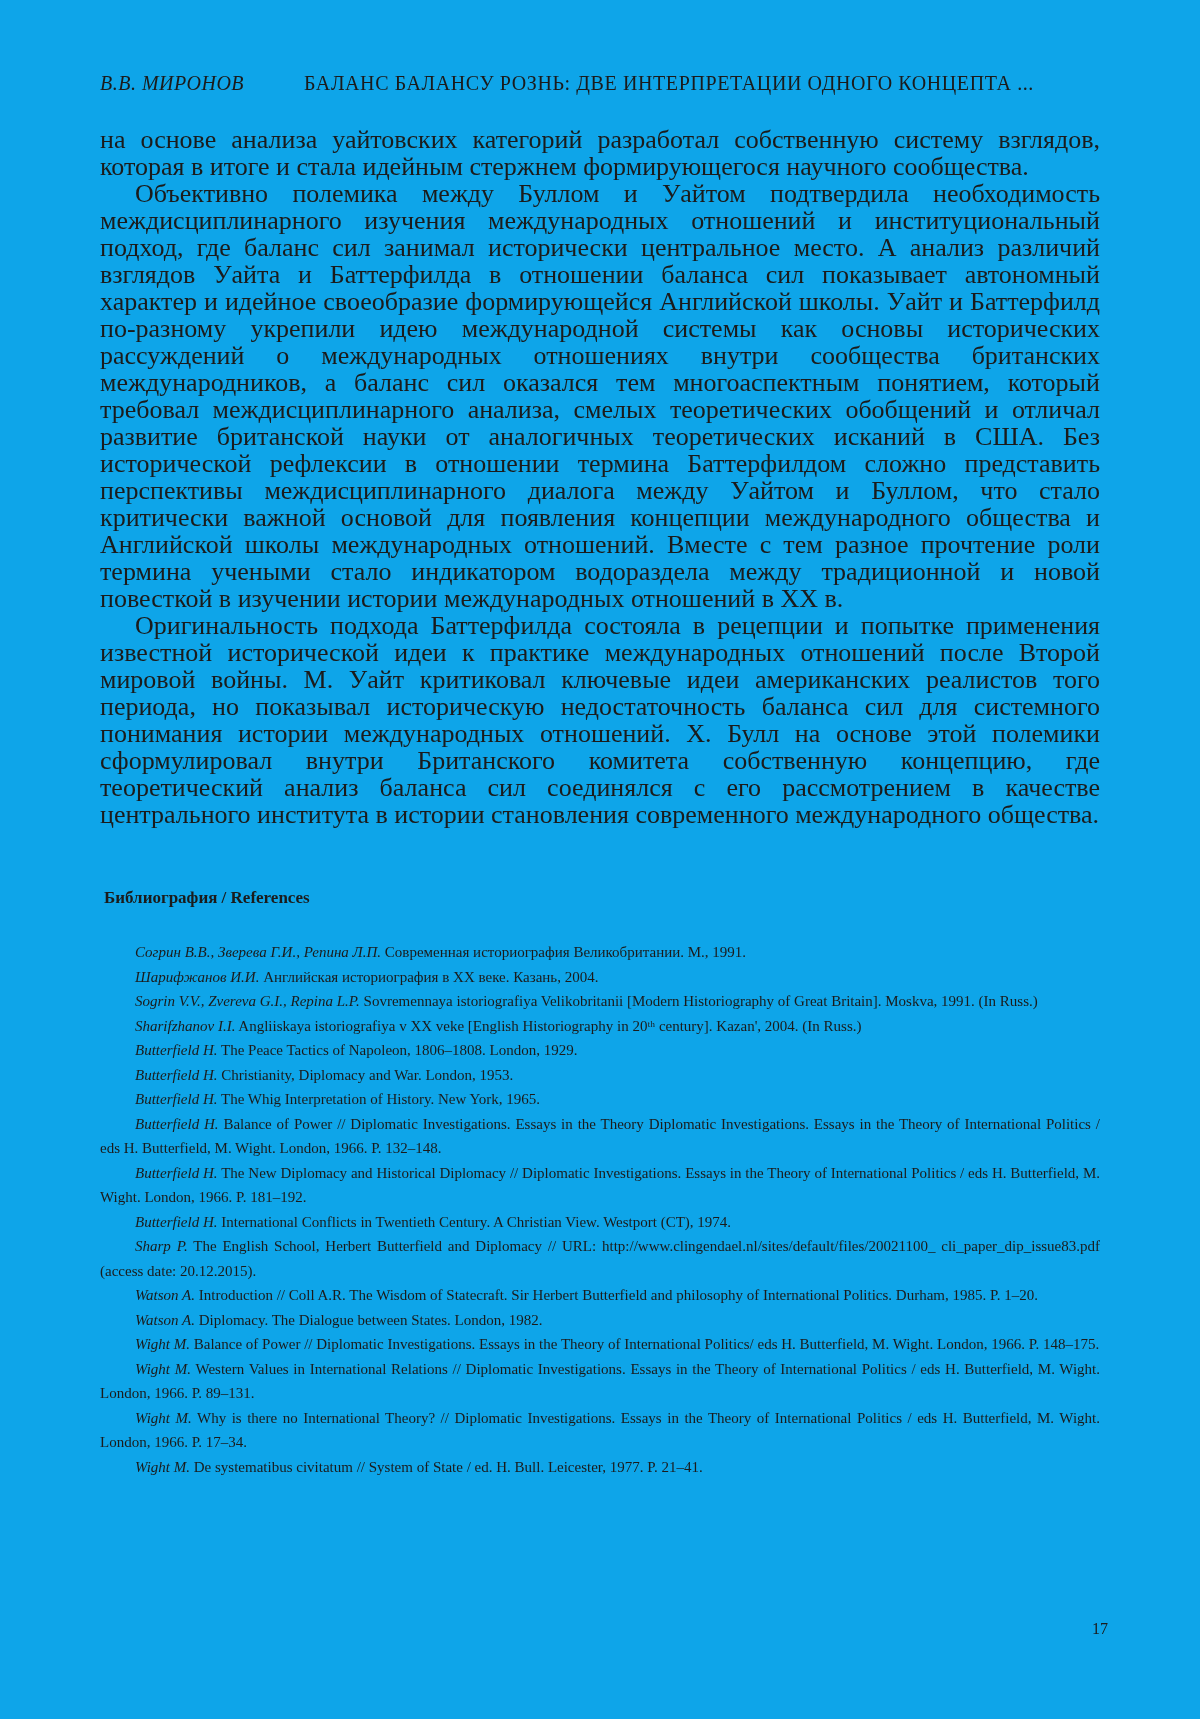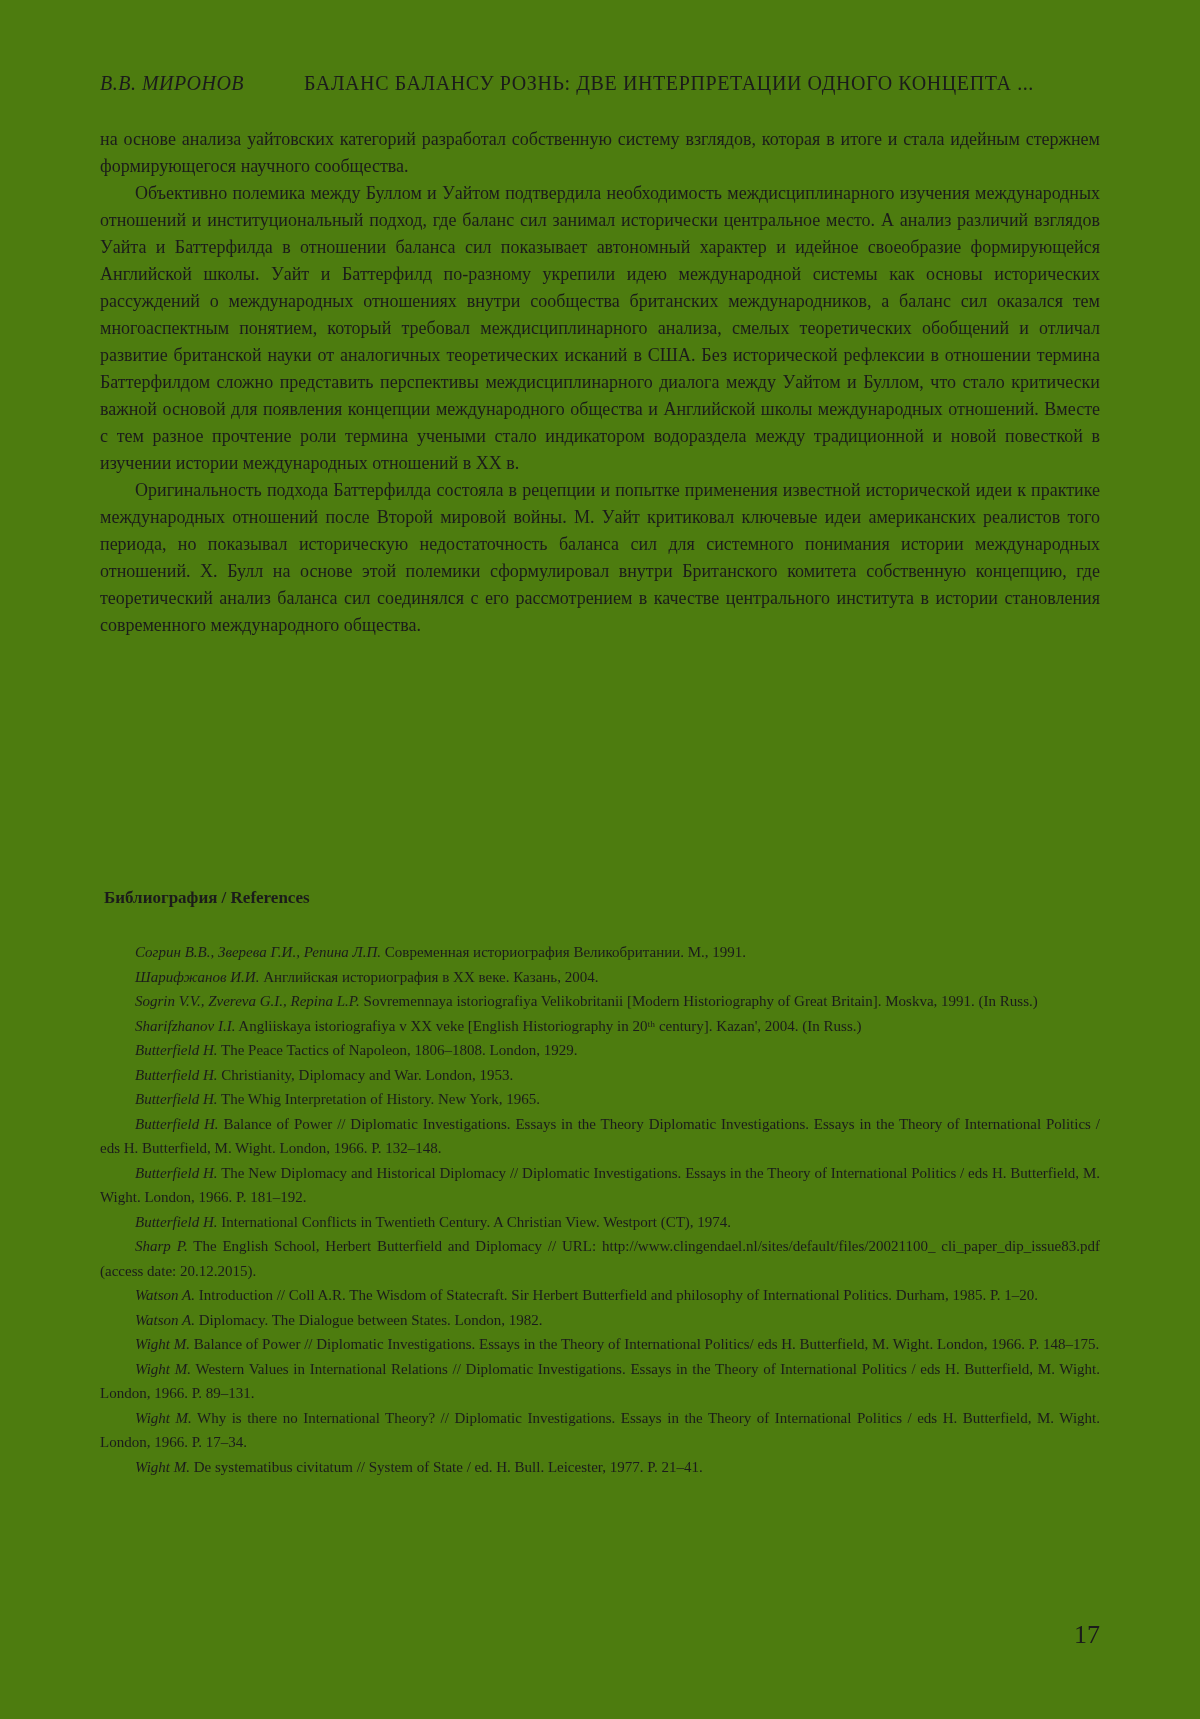--- a/index.html
+++ b/index.html
@@ -6,21 +6,21 @@
   body {
     width: 1200px;
     background: #ffffff;
     font-family: "Liberation Serif", "DejaVu Serif", serif;
     color: #1b1b1b;
   }
   .page {
     position: relative;
     width: 1200px;
     height: 1719px;
-    background: #4d7c0f;
+    background: #0ea5e9;
     overflow: hidden;
   }
   .running-head {
     position: absolute;
     top: 72px;
     left: 100px;
     width: 1000px;
     display: flex;
     align-items: baseline;
     font-size: 20px;
@@ -32,21 +32,21 @@
   }
   .rh-title {
     margin-left: 60px;
     letter-spacing: 0.6px;
   }
   .body-text {
     position: absolute;
     top: 126px;
     left: 100px;
     width: 1000px;
-    font-size: 18px;
+    font-size: 26px;
     line-height: 27px;
     text-align: justify;
   }
   .body-text p { margin: 0; text-indent: 35px; }
   .body-text p.no-indent { text-indent: 0; }
   .bib-heading {
     position: absolute;
     top: 884px;
     left: 100px;
     width: 1000px;
@@ -62,22 +62,22 @@
     width: 1000px;
     font-size: 15px;
     line-height: 24.5px;
     text-align: justify;
   }
   .bibliography p.bib-entry { margin: 0; text-indent: 35px; }
   .bib-authors { font-style: italic; }
   .page-number {
     position: absolute;
     top: 1620px;
-    right: 100px;
-    font-size: 26px;
+    right: 92px;
+    font-size: 16px;
     text-align: left;
   }
 </style>
 </head>
 <body>
 
 <div class="page">
 
   <div class="running-head">
     <span class="rh-author">В.В. МИРОНОВ</span>

